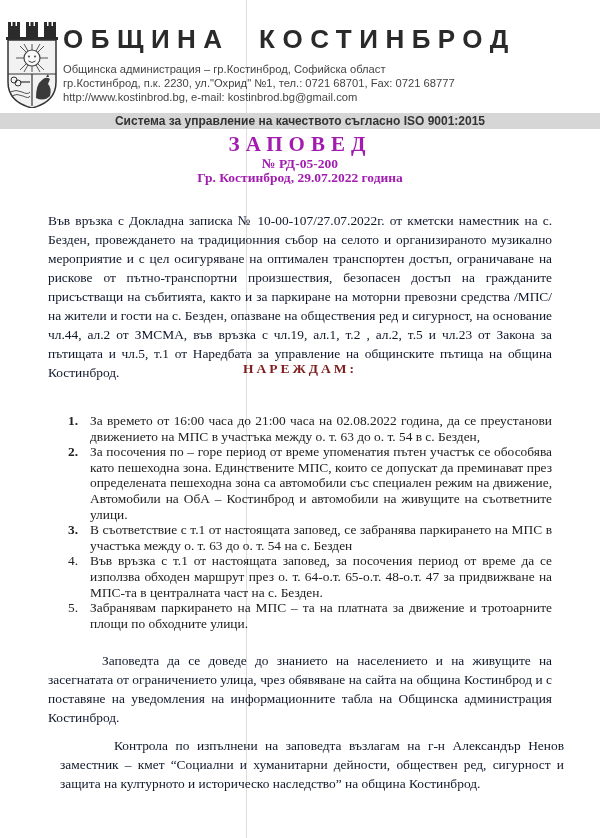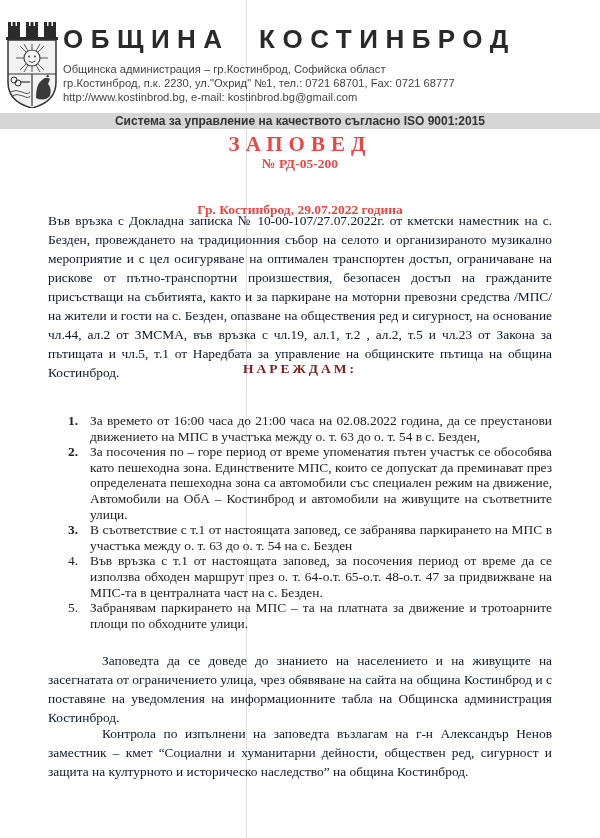--- a/index.html
+++ b/index.html
@@ -3,24 +3,24 @@
 <meta charset="utf-8">
 <style>
   html, body { margin:0; padding:0; background:#ffffff; }
   body { width:600px; height:838px; position:relative; overflow:hidden; color:#1f1f1f; }
   .seam { position:absolute; left:246px; top:0; width:1px; height:838px; background:#dcdcdc; }
   .crest { position:absolute; left:6px; top:22px; width:52px; height:86px; }
   .org-name { position:absolute; left:63px; top:24px; font-family:"Liberation Sans", sans-serif; font-weight:bold; font-size:26px; letter-spacing:7.5px; color:#2a2a2a; white-space:pre; }
   .org-line { position:absolute; left:63px; font-family:"Liberation Sans", sans-serif; font-size:11.2px; color:#444; white-space:nowrap; }
   .l1 { top:63px; } .l2 { top:77px; } .l3 { top:91px; }
   .iso-band { position:absolute; left:0; top:113px; width:600px; height:16px; background:#d6d6d6; text-align:center; font-family:"Liberation Sans", sans-serif; font-weight:bold; font-size:12px; line-height:16px; color:#333; }
-  .title { position:absolute; left:0; width:600px; text-align:center; font-family:"Liberation Serif", serif; font-weight:bold; color:#ef4444; }
+  .title { position:absolute; left:0; width:600px; text-align:center; font-family:"Liberation Serif", serif; font-weight:bold; color:#a21caf; }
   .t1 { top:132px; font-size:21px; letter-spacing:6px; }
   .t2 { top:156px; font-size:13.5px; }
-  .t3 { top:170px; font-size:13.5px;margin-top:32px; }
+  .t3 { top:170px; font-size:13.5px; }
   .para { position:absolute; font-family:"Liberation Serif", serif; font-size:13.4px; line-height:19px; text-align:justify; color:#0f172a; }
   .p1 { left:48px; top:211px; width:504px; }
   .p2 { left:48px; top:651px; width:504px; text-indent:54px; }
   .p3 { left:48px; top:724px; width:504px; text-indent:54px; }
   .order-heading { position:absolute; left:0; top:361px; width:600px; text-align:center; font-family:"Liberation Serif", serif; font-weight:bold; font-size:13.5px; letter-spacing:3px; color:#7f1d1d; }
   .list { position:absolute; left:90px; top:413px; width:462px; margin:0; padding:0; list-style:none; font-family:"Liberation Serif", serif; font-size:13.4px; line-height:15.6px; color:#222; }
   .list li { position:relative; text-align:justify; margin:0; padding:0; }
   .list .num { position:absolute; left:-22px; top:0; }
   .list .num.b { font-weight:bold; }
   b { font-weight:normal; }
@@ -107,13 +107,13 @@
     <span class="num">4.</span>
     <span>Във връзка с т.1 от настоящата заповед, за посочения период от време да се използва обходен маршрут през о. т. 64-о.т. 65-о.т. 48-о.т. 47 за придвижване на МПС-та в централната част на с. Безден.</span>
   </li>
   <li>
     <span class="num">5.</span>
     <span>Забранявам паркирането на МПС – та на платната за движение и тротоарните площи по обходните улици.</span>
   </li>
 </ol>
 
 <p class="para p2" style="margin:0;">Заповедта да се доведе до знанието на населението и на живущите на засегнатата от ограничението улица, чрез обявяване на сайта на община Костинброд и с поставяне на уведомления на информационните табла на Общинска администрация Костинброд.</p>
-<p class="para p3" style="margin:0;font-family:Liberation Serif, serif;">Контрола по изпълнени на заповедта възлагам на г-н Александър Ненов заместник – кмет “Социални и хуманитарни дейности, обществен ред, сигурност и защита на културното и историческо наследство” на община Костинброд.</p>
+<p class="para p3" style="margin:12px;font-family:Liberation Serif, serif;">Контрола по изпълнени на заповедта възлагам на г-н Александър Ненов заместник – кмет “Социални и хуманитарни дейности, обществен ред, сигурност и защита на културното и историческо наследство” на община Костинброд.</p>
 
 </body></html>

